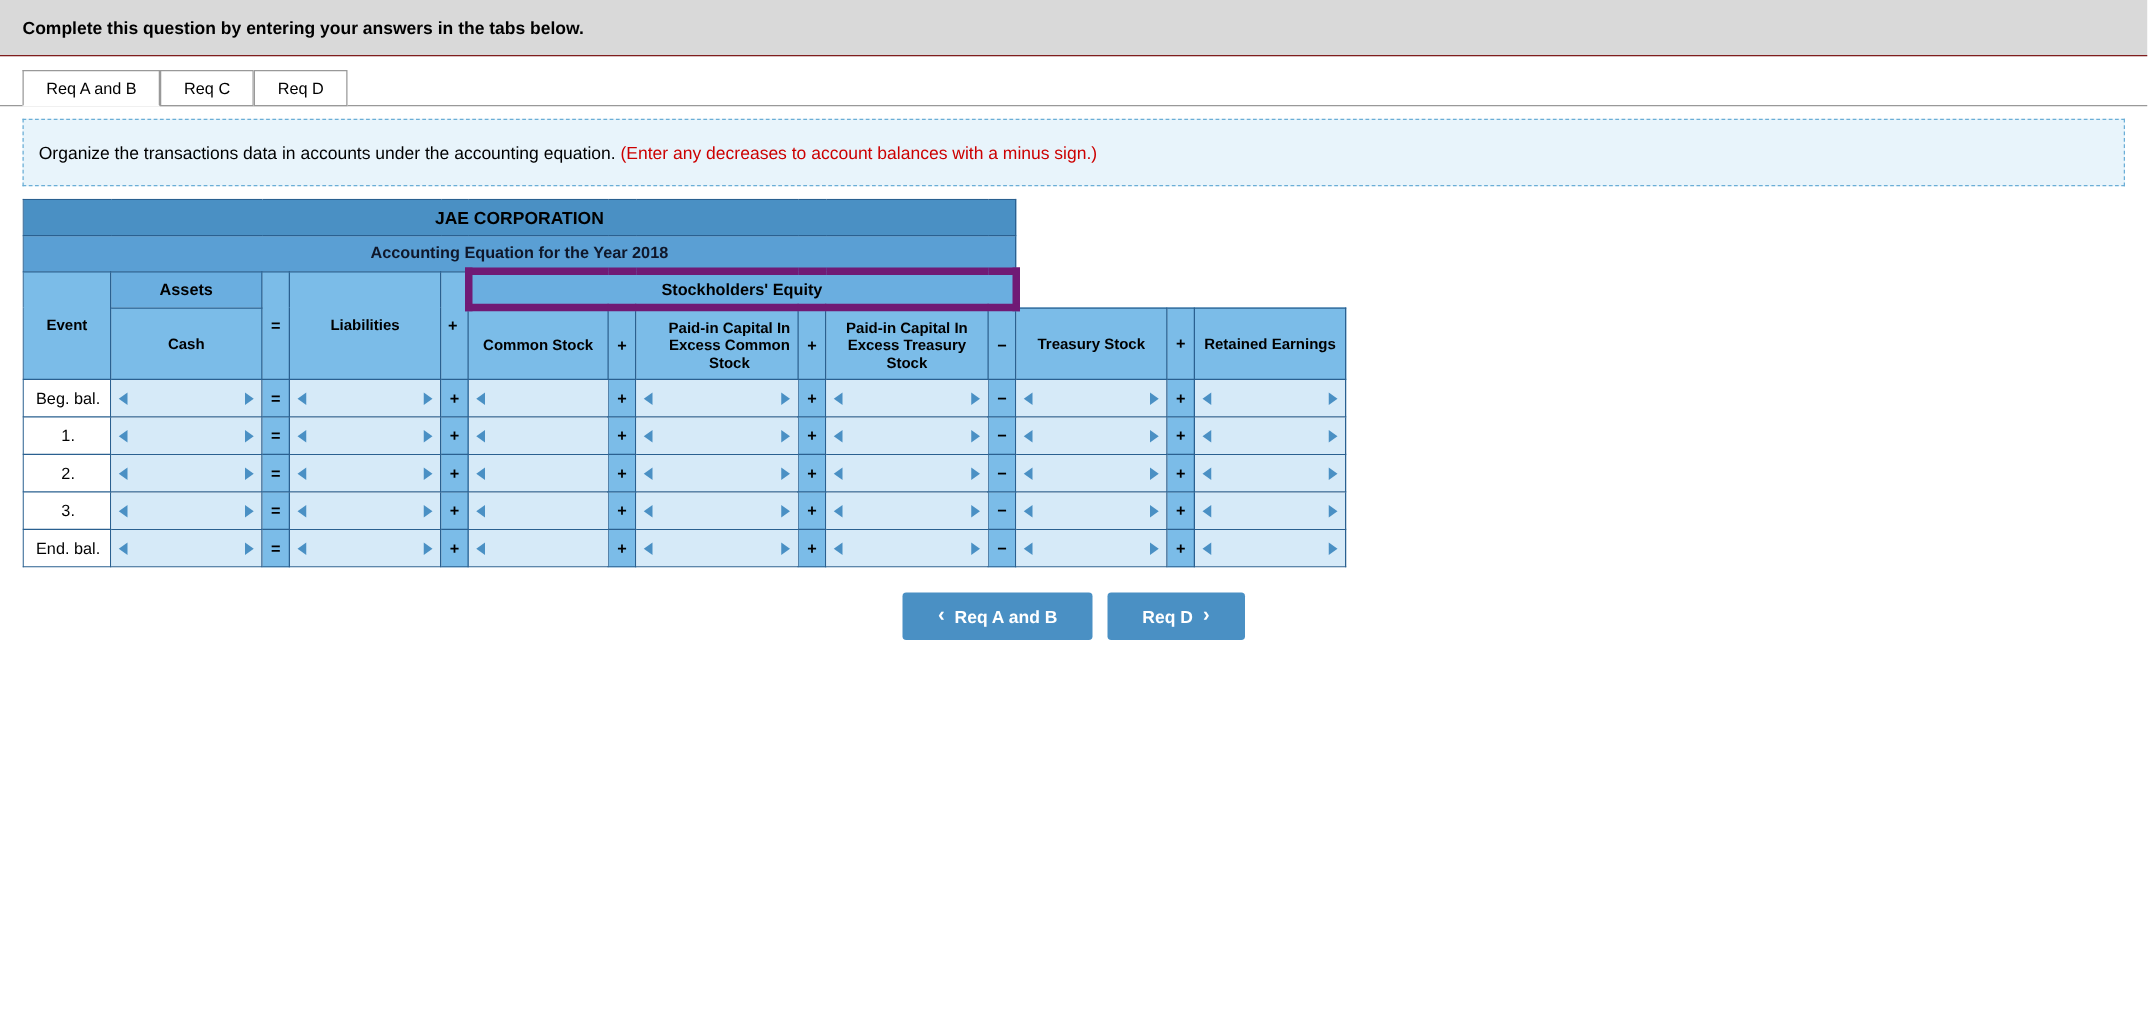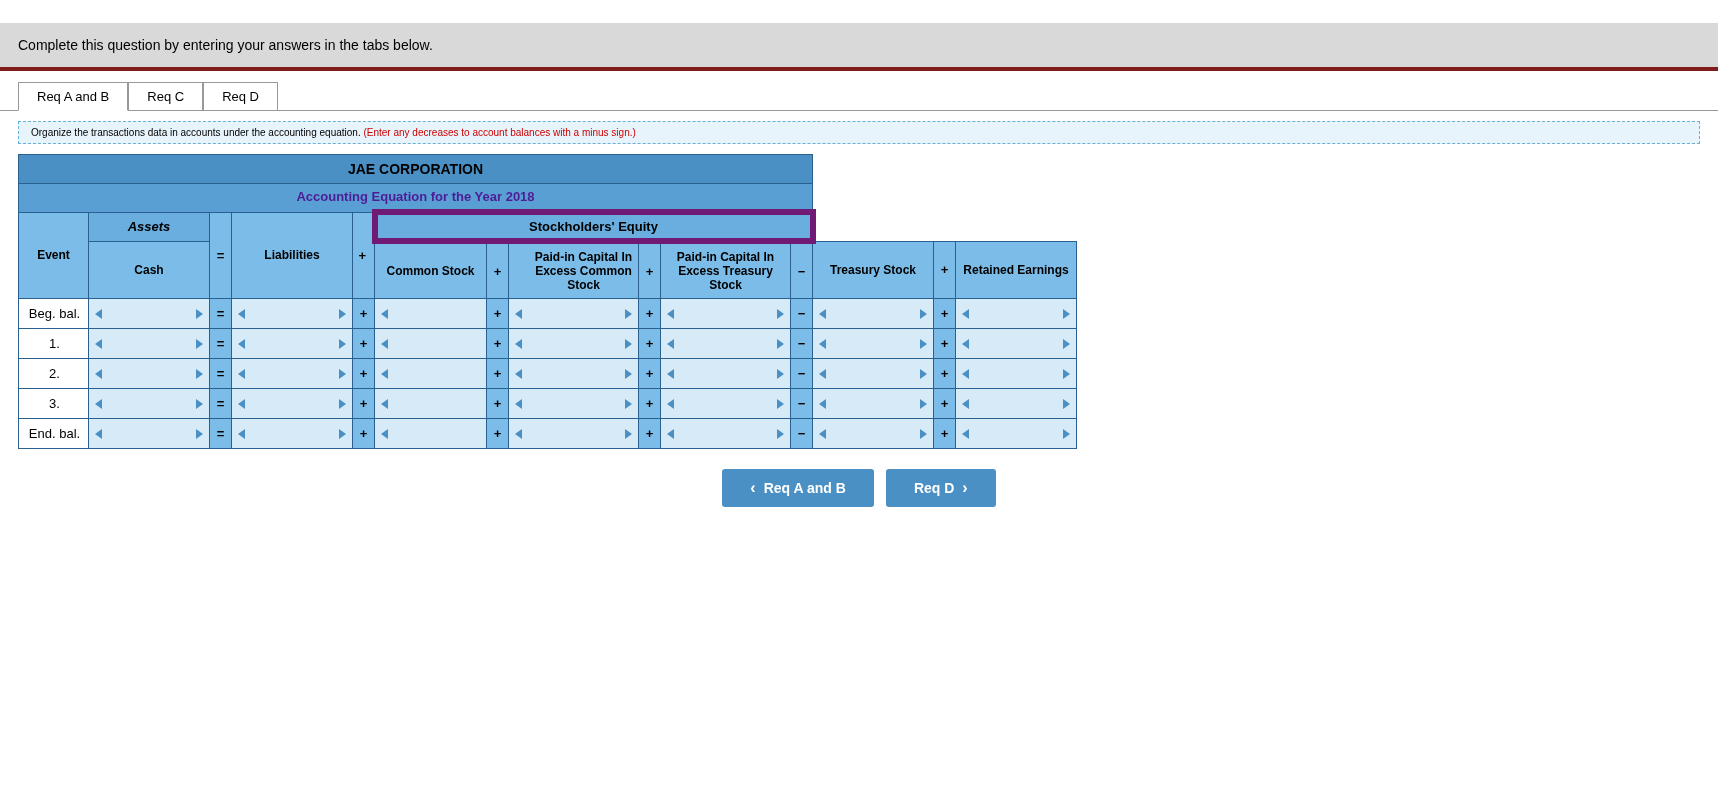--- a/index.html
+++ b/index.html
@@ -1,24 +1,23 @@
 <!DOCTYPE html>
 <html><head>
   <meta charset="utf-8">
   <style>
     * { box-sizing: border-box; margin: 0; padding: 0; }
     body { font-family: Arial, sans-serif; font-size: 13px; background: #fff; color: #000; }
 
     .top-banner {
       background: #d9d9d9;
       padding: 14px 18px;
-      font-weight: normal;
+      font-weight: bold;
       font-size: 14px;
-      border-bottom: 4px solid #7f1d1d;
-      margin-top: 23px;
+      border-bottom: 1px solid #7f1d1d;
     }
 
     .tabs-row {
       display: flex;
       align-items: flex-end;
       padding: 10px 18px 0 18px;
       border-bottom: 1px solid #999;
       gap: 0;
     }
 
@@ -34,23 +33,23 @@
 
     .tab.active {
       border-bottom: 1px solid #fff;
       font-weight: normal;
       z-index: 1;
     }
 
     .instruction-bar {
       border: 1px dashed #6baed6;
       background: #e8f4fb;
-      padding: 5px 12px;
+      padding: 18px 12px;
       margin: 10px 18px;
-      font-size: 10px;
+      font-size: 14px;
     }
 
     .instruction-bar .red-text {
       color: #cc0000;
     }
 
     .table-container {
       margin: 10px 18px 20px 18px;
       overflow-x: auto;
     }
@@ -67,35 +66,34 @@
       color: #000;
       text-align: center;
       font-weight: bold;
       font-size: 14px;
       padding: 6px;
       border: 1px solid #2a6090;
     }
 
     .header-eq {
       background: #5a9fd4;
-      color: #4c1d95;
+      color: #0f172a;
       text-align: center;
       font-weight: bold;
       font-size: 13px;
       padding: 5px;
       border: 1px solid #2a6090;
     }
 
     .header-assets {
       background: #6aaee0;
       text-align: center;
       font-weight: bold;
       border: 1px solid #2a6090;
       padding: 4px;
-      font-style: italic;
     }
 
     .header-se {
       background: #6aaee0;
       text-align: center;
       font-weight: bold;
       border: 6px solid #701a75;
       padding: 4px;
     }
 

